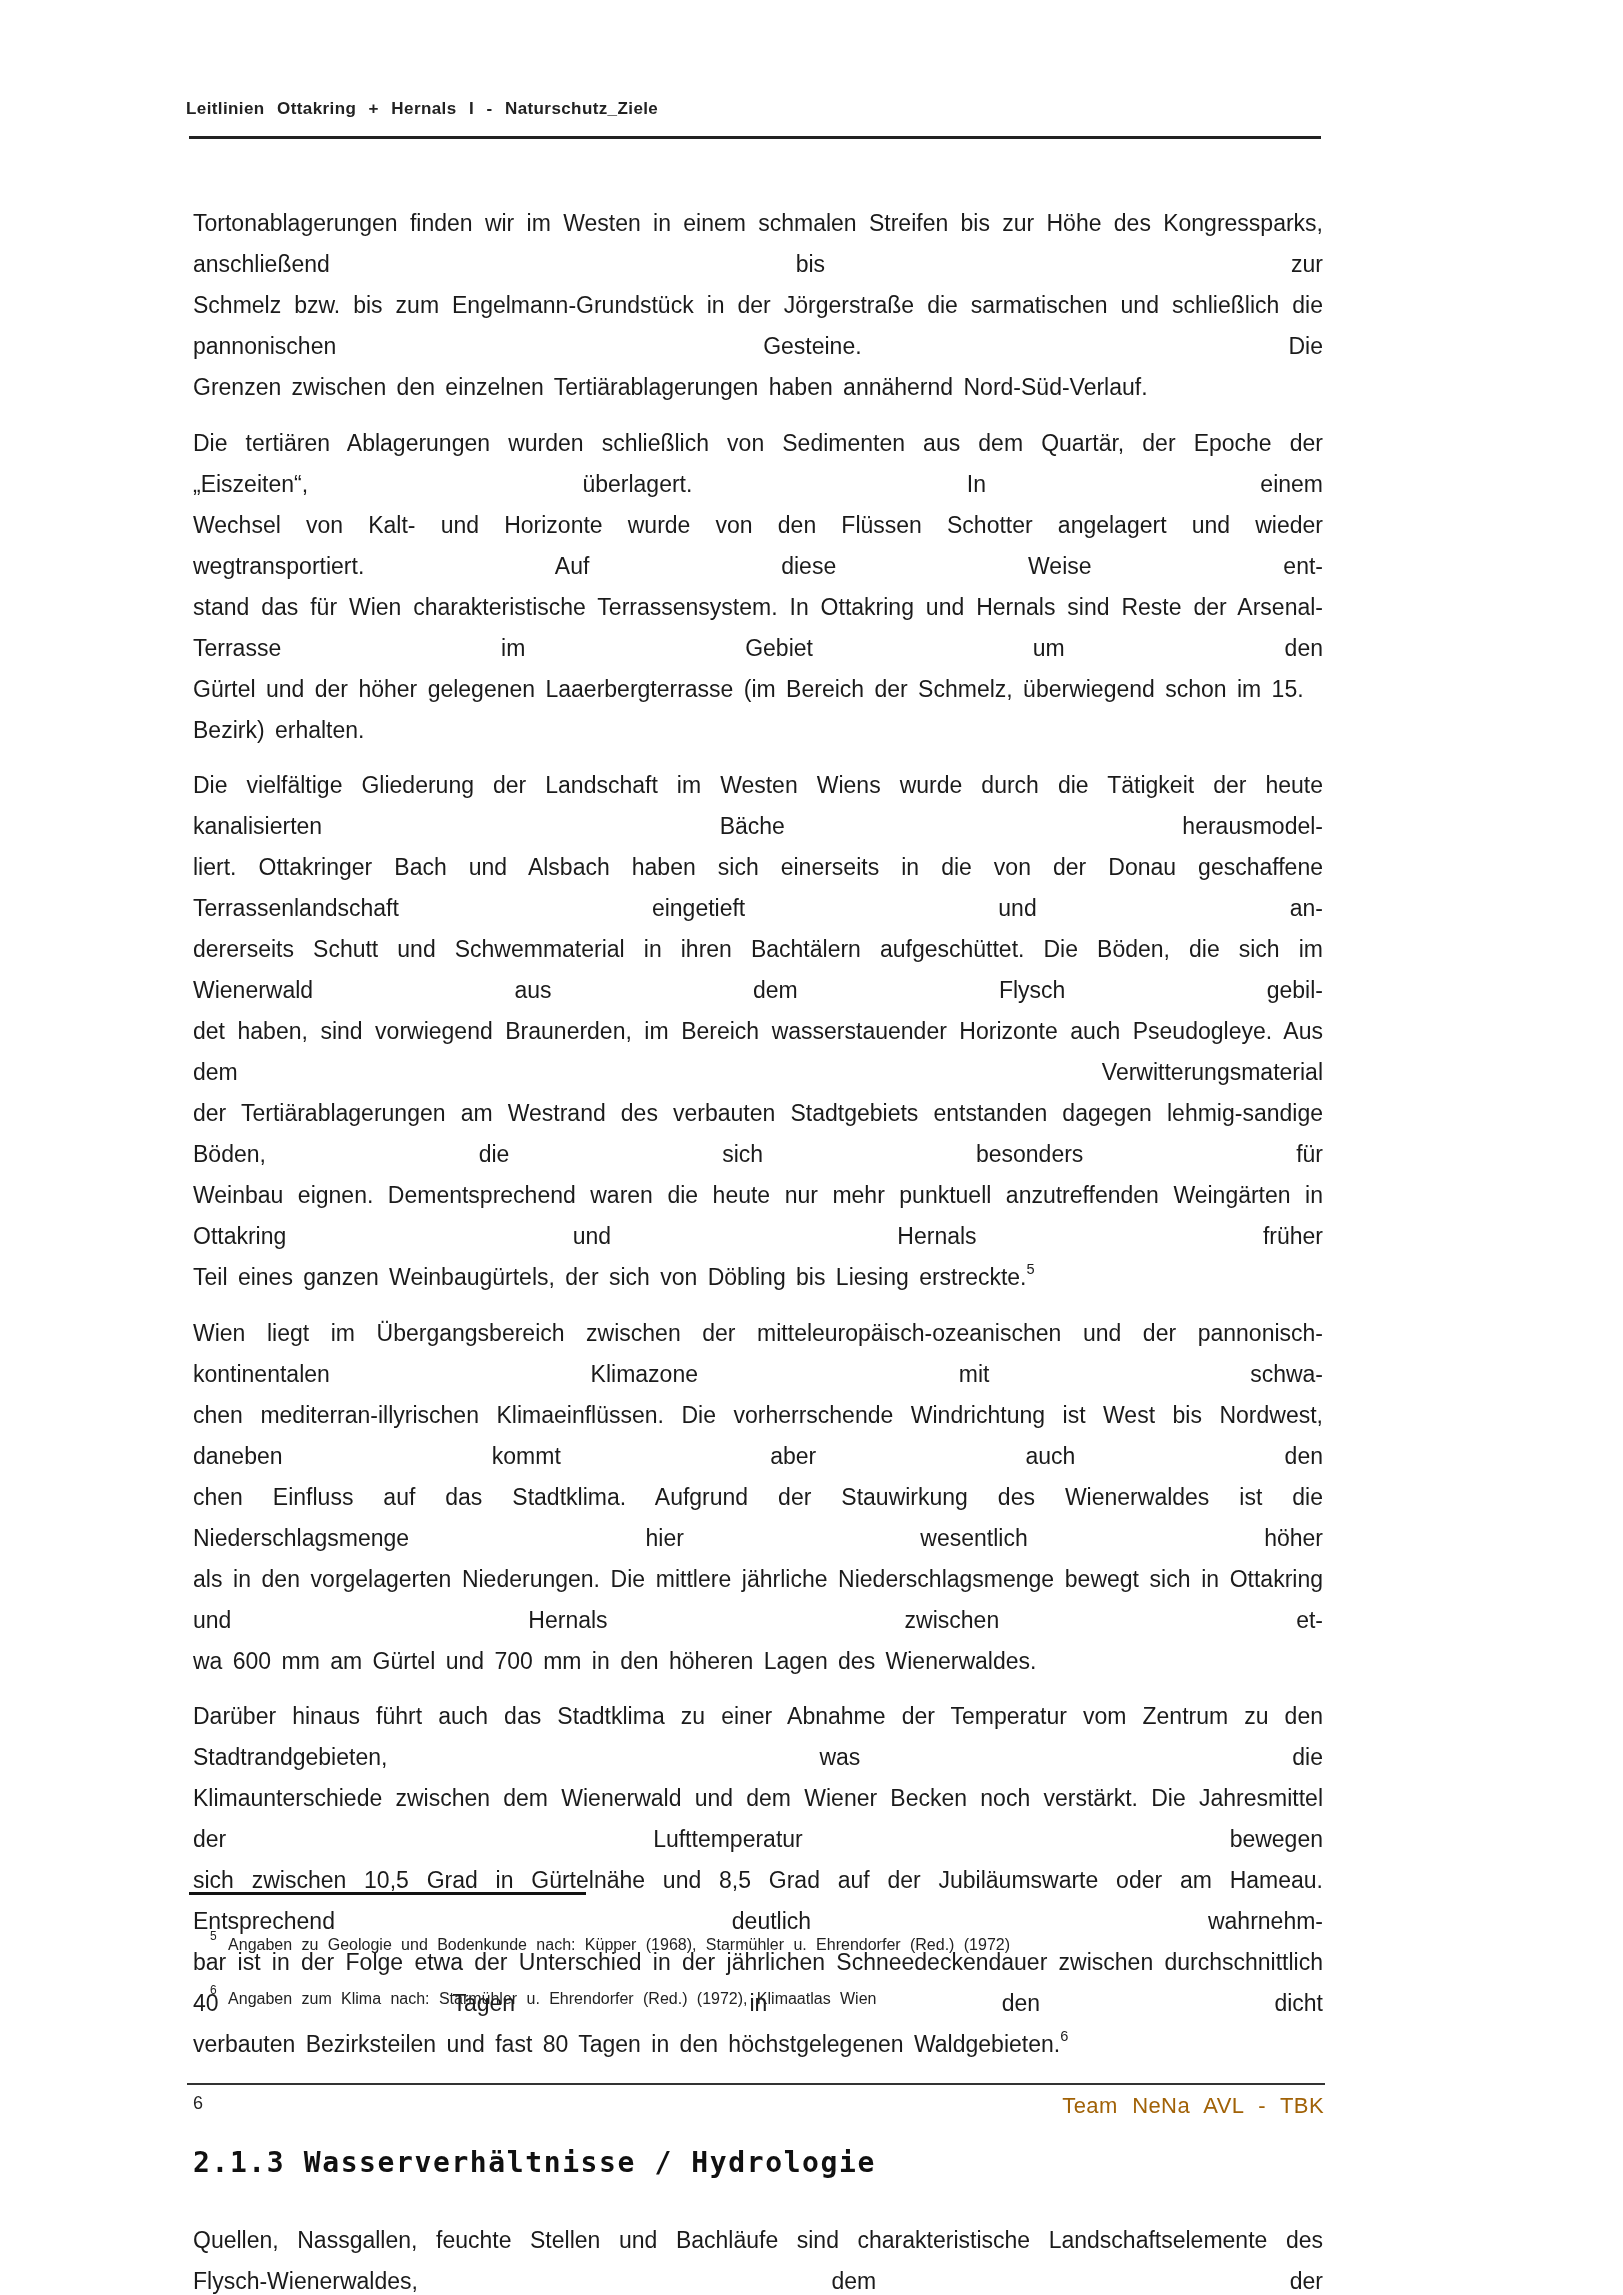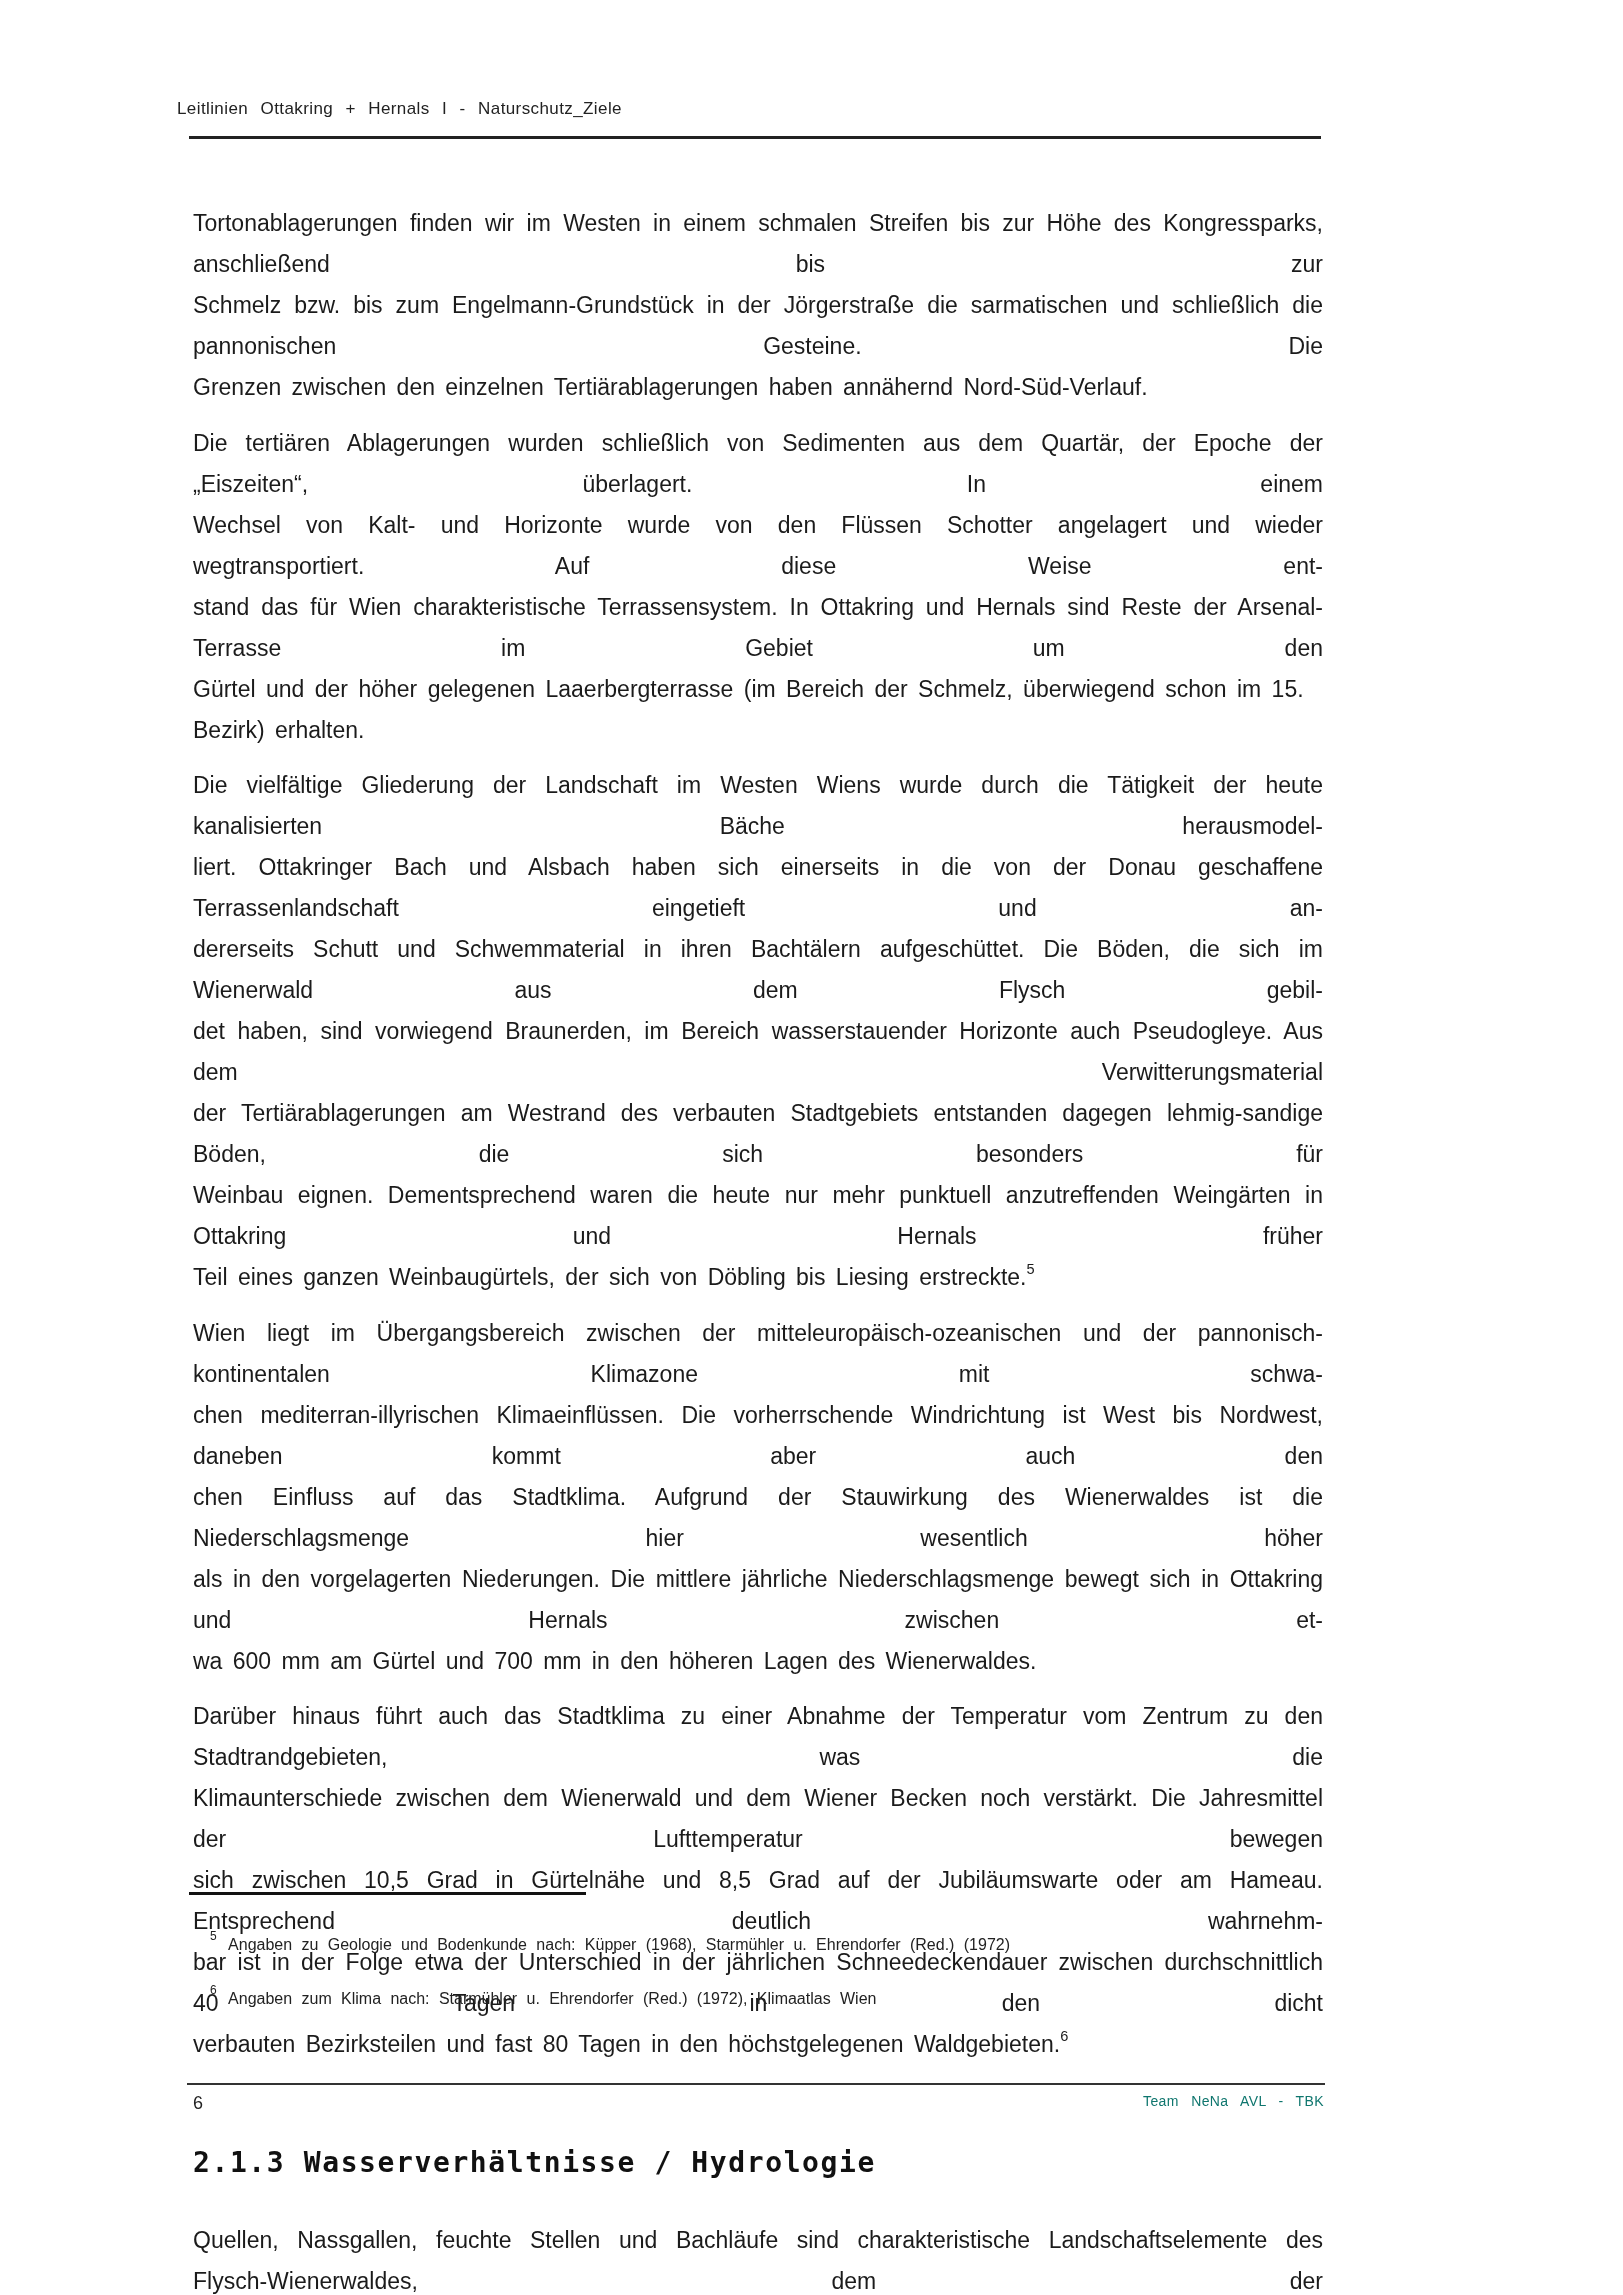--- a/index.html
+++ b/index.html
@@ -11,26 +11,27 @@
     margin: 0 auto;
     background: #ffffff;
     color: #1b1b1b;
     font-family: "Liberation Sans", sans-serif;
     overflow: hidden;
   }
 
   
   .running-header {
     position: absolute;
-    left: 177px; top: 99px;
+    left: 186px; top: 99px;
     font-size: 17px;
     letter-spacing: 0.4px;
     word-spacing: 7.3px;
     color: #222;
     white-space: nowrap;
+    font-weight: bold;
   }
   .header-rule {
     position: absolute;
     left: 189px; top: 136px;
     width: 1132px; height: 3.2px;
     background: #222;
   }
 
   
   .body-col {
@@ -104,24 +105,24 @@
   }
   .page-number {
     position: absolute;
     left: 193px; top: 2093px;
     font-size: 18px;
     color: #222;
   }
   .footer-credit {
     position: absolute;
     right: 299px; top: 2093px;
-    font-size: 14px;
+    font-size: 22px;
     word-spacing: 8px;
     letter-spacing: 0.4px;
-    color: #0f766e;
+    color: #a16207;
     white-space: nowrap;
   }
 </style>
 </head>
 <body>
 
 <div class="page">
 
   <div class="running-header">Leitlinien  Ottakring  +  Hernals  I  -  Naturschutz_Ziele</div>
   <div class="header-rule"></div>

